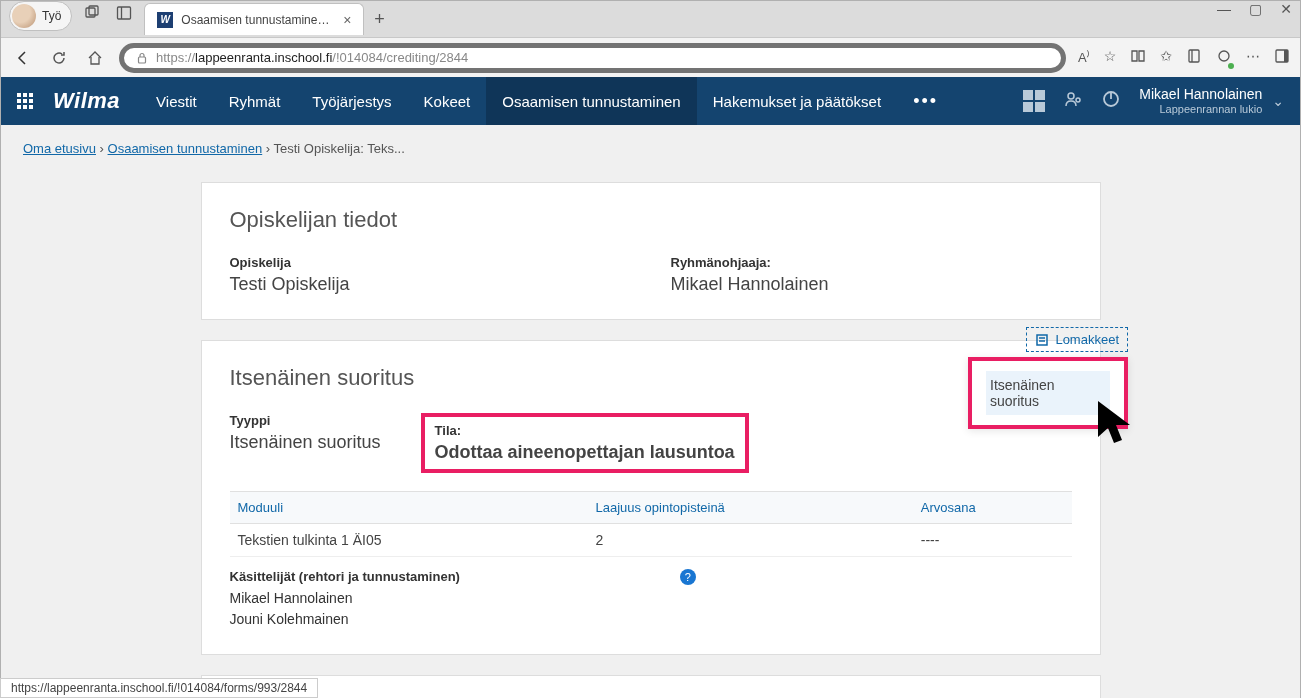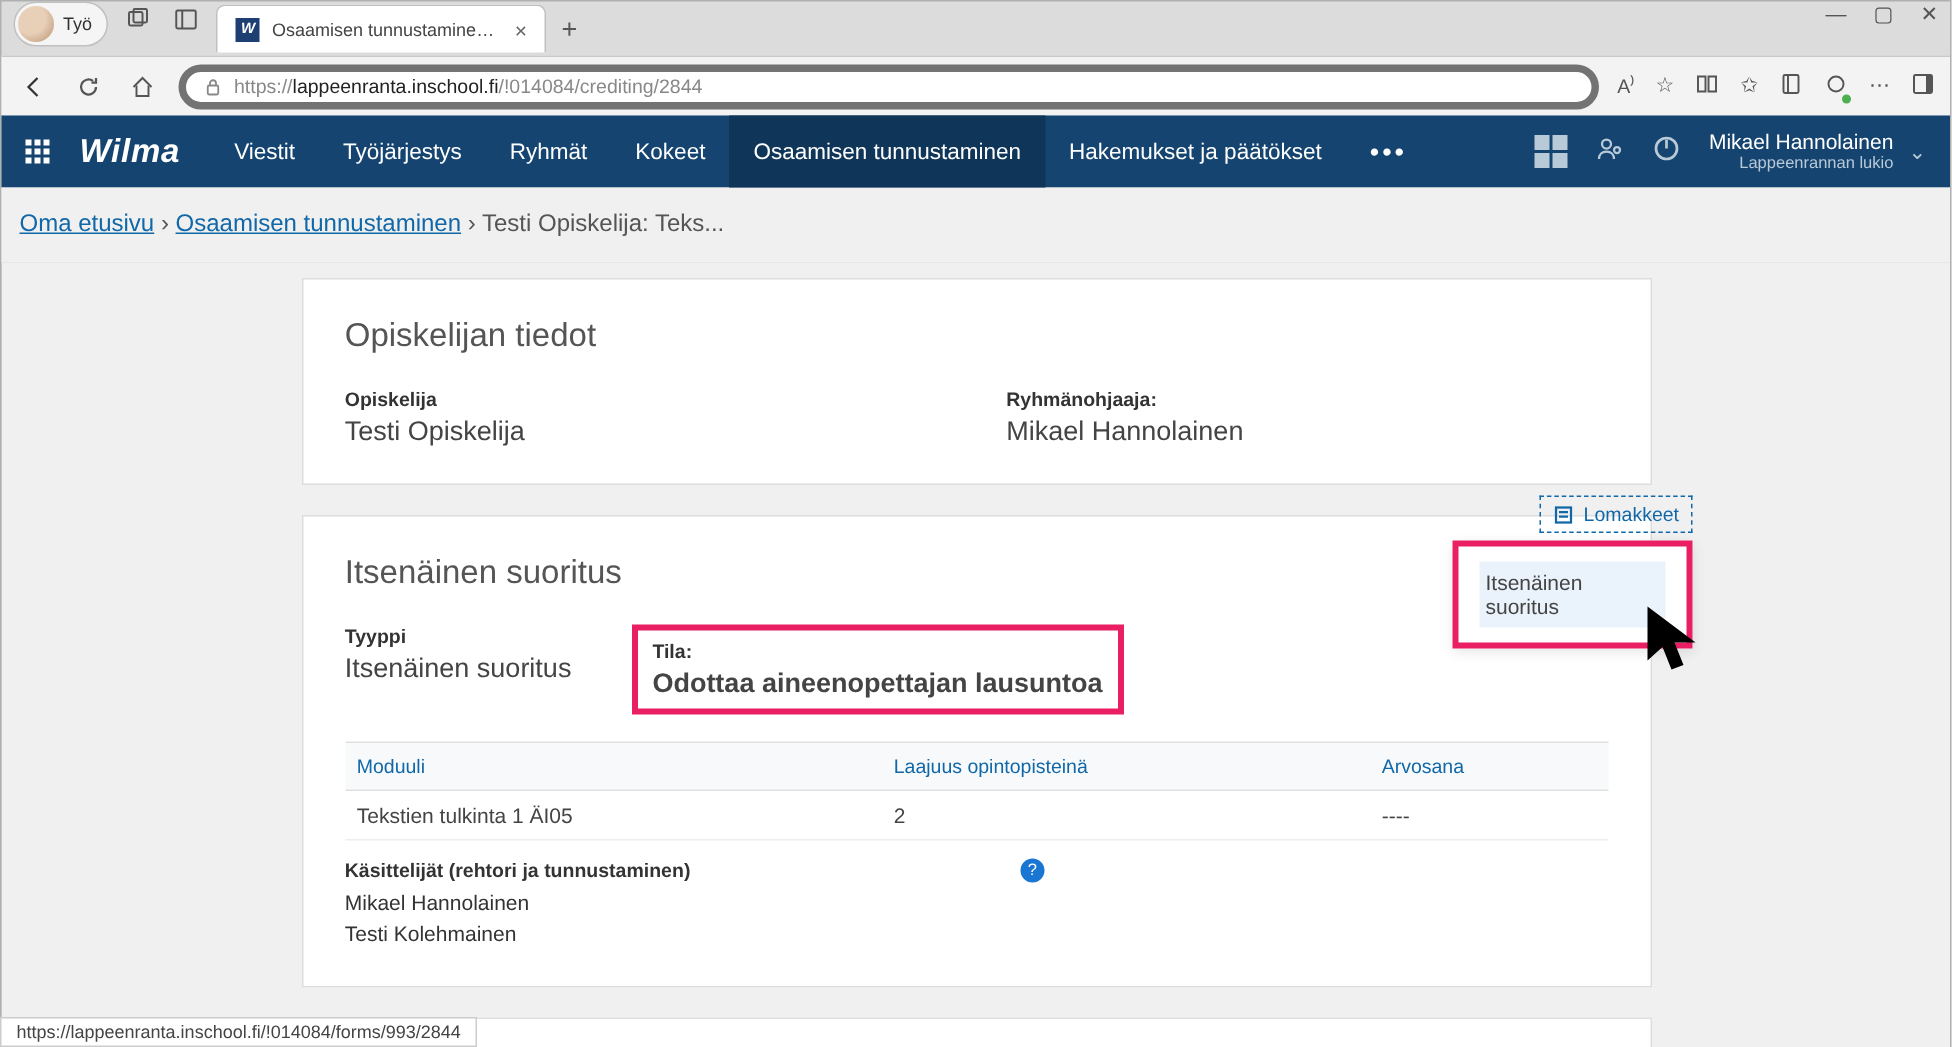--- a/index.html
+++ b/index.html
@@ -36,21 +36,21 @@
 .nav-more { padding: 0 16px; display: flex; align-items: center; font-size: 18px; letter-spacing: 2px; cursor: pointer; }
 .header-right { margin-left: auto; display: flex; align-items: center; gap: 18px; padding-right: 16px; }
 .qr-icon { width: 22px; height: 22px; display: grid; grid-template-columns: 1fr 1fr; grid-template-rows: 1fr 1fr; gap: 2px; }
 .qr-sq { background: #b8c9d8; }
 .user-block { display: flex; align-items: center; gap: 10px; }
 .user-text { text-align: right; line-height: 1.2; }
 .user-name { font-size: 14px; }
 .user-school { font-size: 11px; color: #b8c9d8; }
 
 
-.breadcrumb { padding: 16px 12px; font-size: 16px; color: #555; background: #f0f0f0; }
+.breadcrumb { padding: 16px 22px; font-size: 13px; color: #555; background: #f0f0f0; }
 .breadcrumb a { color: #1168a8; text-decoration: underline; }
 
 
 .forms-wrap { position: absolute; right: 172px; top: 155px; z-index: 5; }
 .forms-btn { display: flex; align-items: center; gap: 6px; color: #1168a8; border: 1px dashed #1168a8; padding: 4px 8px; font-size: 13px; cursor: pointer; }
 .dropdown { position: absolute; right: 0; top: 30px; background: #fff; border: 4px solid #e91e63; padding: 10px 14px; width: 160px; box-shadow: 0 2px 8px rgba(0,0,0,0.1); }
 .dropdown-item { font-size: 14px; color: #444; padding: 6px 4px; cursor: pointer; background:#eaf3fb;}
 
 
 .big-cursor { position: absolute; right: 160px; top: 225px; z-index: 10; pointer-events: none; }
@@ -185,22 +185,22 @@
           <rect x="7" y="7" width="4" height="4"></rect>
           <rect x="13" y="7" width="4" height="4"></rect>
           <rect x="1" y="13" width="4" height="4"></rect>
           <rect x="7" y="13" width="4" height="4"></rect>
           <rect x="13" y="13" width="4" height="4"></rect>
         </svg>
     </div>
     <div class="logo">Wilma</div>
     <nav class="main-nav">
       <div class="nav-item">Viestit</div>
+      <div class="nav-item">Ryhmät</div>
       <div class="nav-item">Työjärjestys</div>
-      <div class="nav-item">Ryhmät</div>
       <div class="nav-item">Kokeet</div>
       <div class="nav-item active">Osaamisen tunnustaminen</div>
       <div class="nav-item">Hakemukset ja päätökset</div>
       <div class="nav-more">•••</div>
     </nav>
     <div class="header-right">
       <div class="qr-icon">
         <div class="qr-sq"></div>
           <div class="qr-sq"></div>
           <div class="qr-sq"></div>
@@ -298,21 +298,21 @@
               <td>2</td>
               <td>----</td>
             </tr>
           </tbody>
         </table>
         <div style="display:flex;align-items:flex-start;">
           <div>
             <div class="handlers-label">Käsittelijät (rehtori ja tunnustaminen)</div>
             <div class="handlers-names">
               <div>Mikael Hannolainen</div>
-              <div>Testi Kolehmainen</div>
+              <div>Jouni Kolehmainen</div>
             </div>
           </div>
           <span class="help-icon" style="margin-left:220px;">?</span>
         </div>
       </div>
 
       <div class="card" style="padding-bottom:10px;">
         <h2>Opiskelijan perustelut</h2>
 
       </div>

